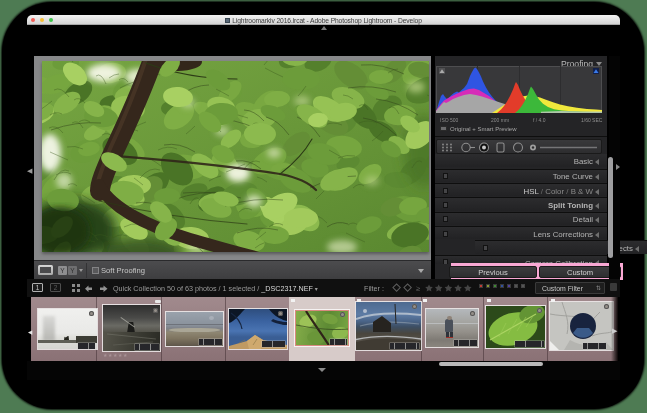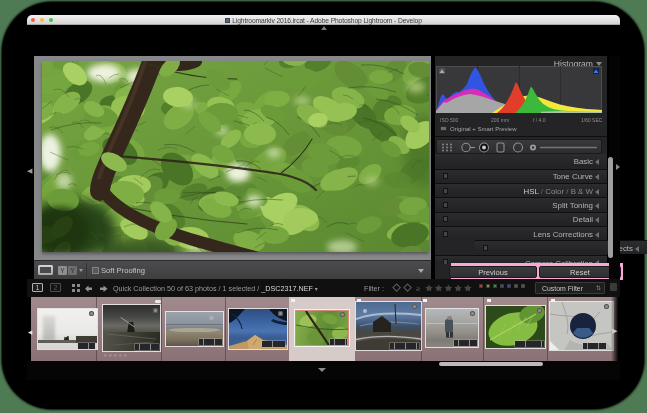--- a/index.html
+++ b/index.html
@@ -376,21 +376,21 @@
     </div>
     <div class="abs" style="left:24px;top:4.5px;width:9px;height:9px;background:#8e8e90;border-radius:1px;font-size:6.5px;color:#2e2e2e;text-align:center;line-height:9px;">Y</div>
     <div class="abs" style="left:34px;top:4.5px;width:9px;height:9px;background:#6e6e70;border-radius:1px;font-size:6.5px;color:#2e2e2e;text-align:center;line-height:9px;">Y</div>
     <div class="abs" style="left:45px;top:8px;width:0;height:0;border-left:2.5px solid transparent;border-right:2.5px solid transparent;border-top:3px solid #9a9a9a;"></div>
     <div class="abs" style="left:52px;top:2px;width:1px;height:15px;background:#333335;"></div>
     <div class="abs" style="left:58px;top:5.5px;width:7px;height:7px;background:#59595b;border:1px solid #838385;"></div>
     <div class="abs" style="left:67px;top:5px;font-size:7.6px;color:#c6c6c6;">Soft Proofing</div>
     <div class="abs" style="right:7px;top:8px;width:0;height:0;border-left:3px solid transparent;border-right:3px solid transparent;border-top:4px solid #aaaaaa;"></div>
   </div>
   <div class="abs" id="rpanel">
-    <div class="hdr" style="top:2.5px;">Histogram</div>
+    <div class="hdr" style="top:2.5px;">Proofing</div>
     <div class="abs" style="right:5px;top:6px;width:0;height:0;border-left:3px solid transparent;border-right:3px solid transparent;border-top:4px solid #8a8a8a;"></div>
 
     <div class="abs" id="histbox" style="left:1px;top:10px;width:166px;height:47px;background:#38383a;box-shadow:0 0 0 1px #4e4e50 inset;">
       <svg width="166" height="47" style="position:absolute;left:0;top:0;">
         <rect x="41" y="0" width="1" height="47" fill="#2d2d2f"></rect>
         <rect x="83" y="0" width="1" height="47" fill="#2d2d2f"></rect>
         <rect x="124" y="0" width="1" height="47" fill="#2d2d2f"></rect>
 
         <path d="M0,47 L1,43 L3,36 L5,30 L7,28 L9,31 L11,33 L13,31.5 L15,29.5 L18,27 L21,25.5 L23,26.5 L25,24.5 L28,22 L31,18 L34,10 L36,6 L38,2.5 L39.5,1.5 L41,3 L43,6.5 L45,10.5 L47,15.5 L50,21.5 L53,26.5 L56,30.5 L59,34 L63,37.5 L67,41 L71,43.8 L75,45.8 L79,47 Z" fill="#2f55e2"></path>
 
@@ -450,21 +450,21 @@
     <div class="sec" style="top:112.65px;">
         <span class="exp"></span>
         <span class="t">Tone Curve</span>
         <span class="arr"></span>
       </div>
     <div class="sec" style="top:127.0px;">
         <span class="exp"></span>
         <span class="t" style="color:#c9c9c9;">HSL<span style="color:#6e6e6e;"> / </span><span style="color:#8a8a8a;">Color</span><span style="color:#6e6e6e;"> / </span><span style="color:#8a8a8a;">B &amp; W</span></span>
         <span class="arr"></span>
       </div>
-    <div class="sec" style="top:141.35px;">
+    <div class="sec" style="top:141.35px;font-weight:bold;">
         <span class="exp"></span>
         <span class="t">Split Toning</span>
         <span class="arr"></span>
       </div>
     <div class="sec" style="top:155.7px;">
         <span class="exp"></span>
         <span class="t">Detail</span>
         <span class="arr"></span>
       </div>
     <div class="sec" style="top:170.05px;">
@@ -478,21 +478,21 @@
         <span class="arr"></span>
       </div>
     <div class="sec" style="top:198.75px;height:9px;overflow:hidden;">
         <span class="exp"></span>
         <span class="t">Camera Calibration</span>
         <span class="arr"></span>
       </div>
 
     <div class="abs" style="left:16px;top:206.5px;width:172px;height:17px;background:#f9a8d4;">
       <div class="btn" style="left:-2px;top:3px;width:88px;">Previous</div>
-      <div class="btn" style="left:88px;top:3px;width:82px;">Reset</div>
+      <div class="btn" style="left:88px;top:3px;width:82px;">Custom</div>
     </div>
   </div>
 
   <div class="abs" style="left:582px;top:41px;width:11px;height:241px;background:#040404;"></div>
   <div class="abs" style="left:581px;top:142px;width:5px;height:101px;background:#a0a0a2;border-radius:2.5px;z-index:5;"></div>
   <div class="abs" style="left:589px;top:149px;width:0;height:0;border-top:3px solid transparent;border-bottom:3px solid transparent;border-left:4px solid #8a8a8a;"></div>
   <div class="abs" id="fsbar">
     <div class="abs" style="left:5px;top:4px;width:11px;height:9px;border:1px solid #b0b0b0;border-radius:1px;font-size:6.5px;color:#c8c8c8;text-align:center;line-height:8px;background:#1c1c1c;">1</div>
     <div class="abs" style="left:23px;top:4px;width:11px;height:9px;border:1px solid #4e4e4e;border-radius:1px;font-size:6.5px;color:#5e5e5e;text-align:center;line-height:8px;background:#141414;">2</div>
     <div class="abs" style="left:45px;top:5px;width:8px;height:8px;">

